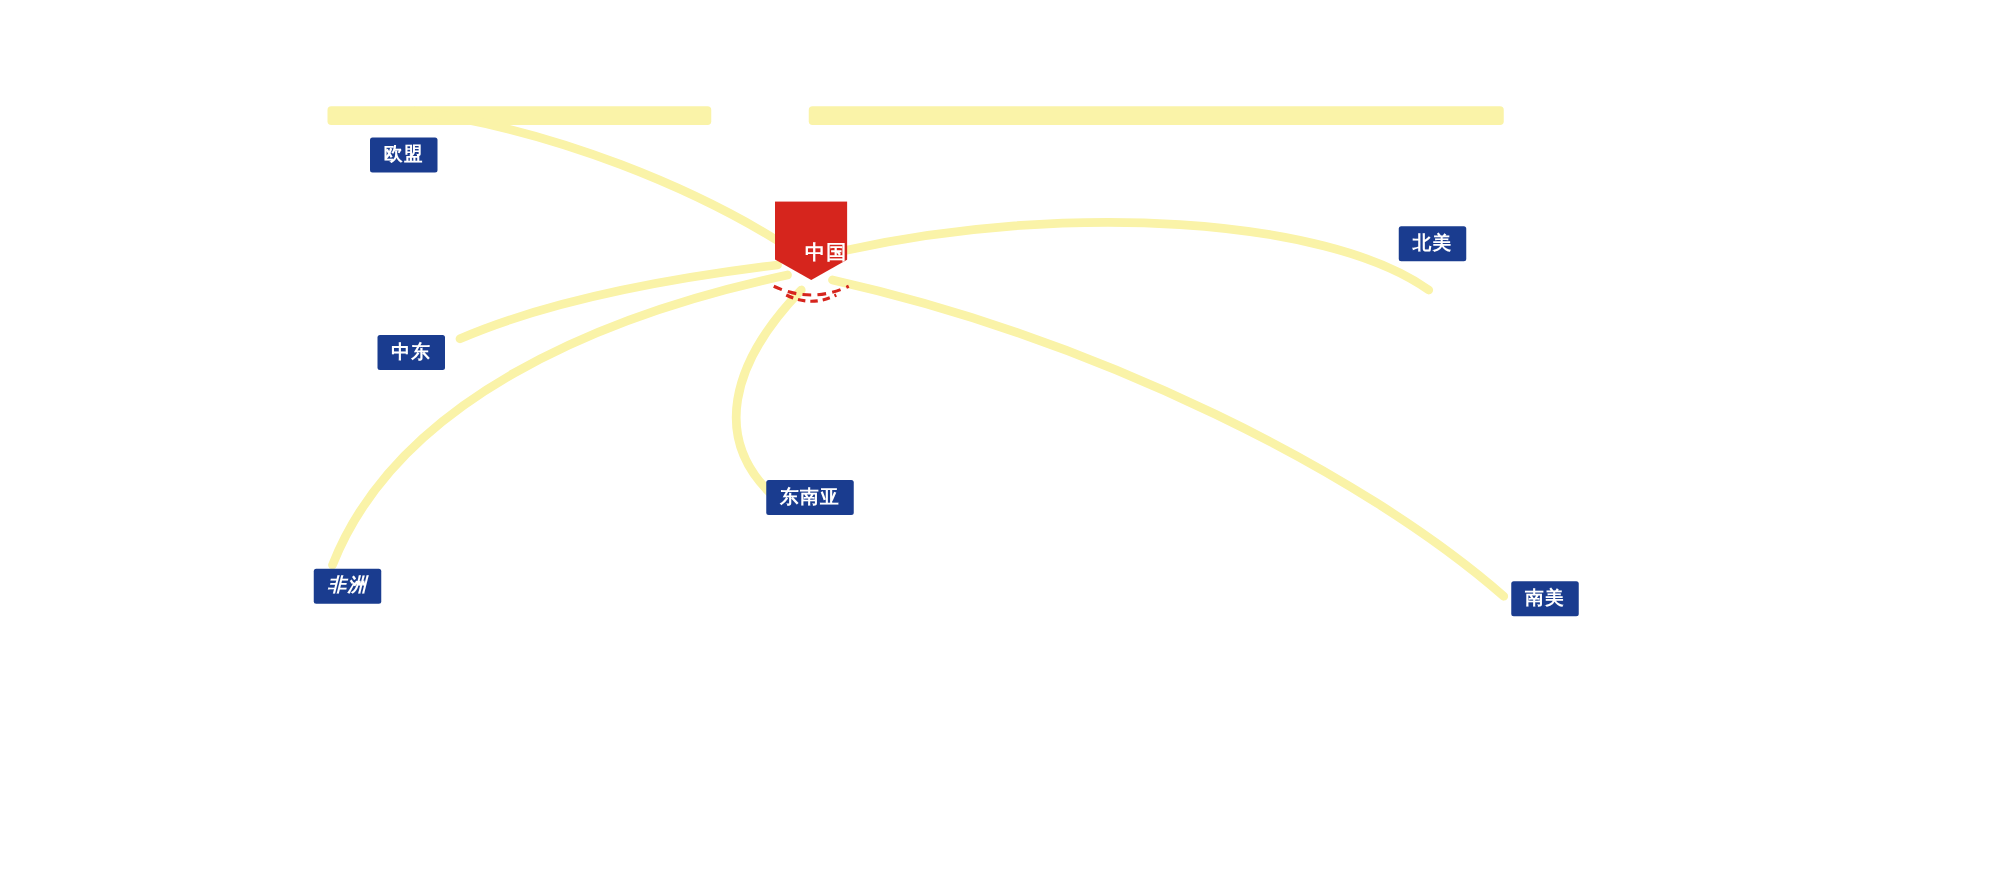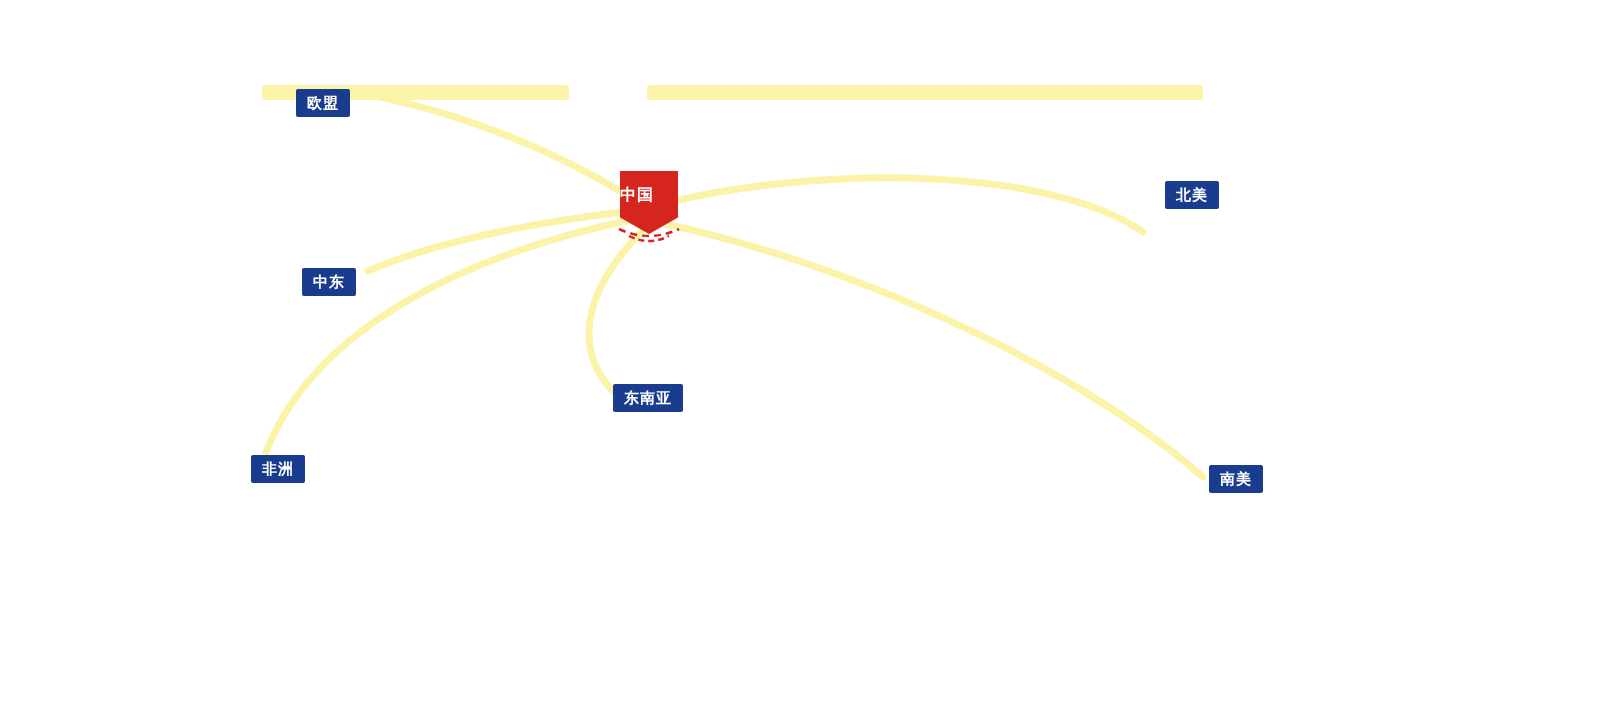--- a/index.html
+++ b/index.html
@@ -30,30 +30,30 @@
     font-weight: bold;
     line-height: 20px;
     padding: 4px 11px;
     border-radius: 2px;
     white-space: nowrap;
     letter-spacing: 1px;
   }
   .center-pin {
     position: absolute;
     left: 620px;
-    top: 171px;
+    top: 161px;
     width: 58px;
     height: 63px;
     background: #D6251D;
     clip-path: polygon(0 0, 100% 0, 100% 74%, 50% 100%, 0 74%);
     color: #ffffff;
     font-size: 16px;
     font-weight: bold;
-    text-align: left;
-    padding-top: 0;
+    text-align: right;
+    padding-top: 17px;
     box-sizing: border-box;
   }
   .center-pin .pin-label {
     display: block;
     margin-top: 14px;
     letter-spacing: 1px;
   }
 </style>
 </head>
 <body>
@@ -73,25 +73,25 @@
     <path d="M 666 224 C 880 272, 1090 378, 1203 477" fill="none" stroke="#FAF3A8" stroke-width="7" stroke-linecap="round"></path>
 
     <path d="M 619 229 Q 649 243 679 229" fill="none" stroke="#D6251D" stroke-width="2.5" stroke-dasharray="7 5"></path>
     <path d="M 629 236 Q 649 246 669 236" fill="none" stroke="#D6251D" stroke-width="2.5" stroke-dasharray="6 4"></path>
   </svg>
 
   <div class="center-pin">
     <span class="pin-label">中国</span>
   </div>
 
-  <div class="region-chip" style="left:296px; top:89px;text-align:center;">欧盟</div>
+  <div class="region-chip" style="left:296px; top:110px;text-align:center;">欧盟</div>
 
-  <div class="region-chip" style="left:1119px; top:181px;margin-left:46px;">北美</div>
+  <div class="region-chip" style="left:1119px; top:181px;">北美</div>
 
   <div class="region-chip" style="left:302px; top:268px;text-align:center;">中东</div>
 
   <div class="region-chip" style="left:613px; top:384px;">东南亚</div>
 
-  <div class="region-chip" style="left:251px; top:455px;">非洲</div>
+  <div class="region-chip" style="left:251px; top:455px;font-style:italic;">非洲</div>
 
   <div class="region-chip" style="left:1209px; top:465px;font-family:Liberation Serif, serif;">南美</div>
 
 </div>
 
 </body></html>

